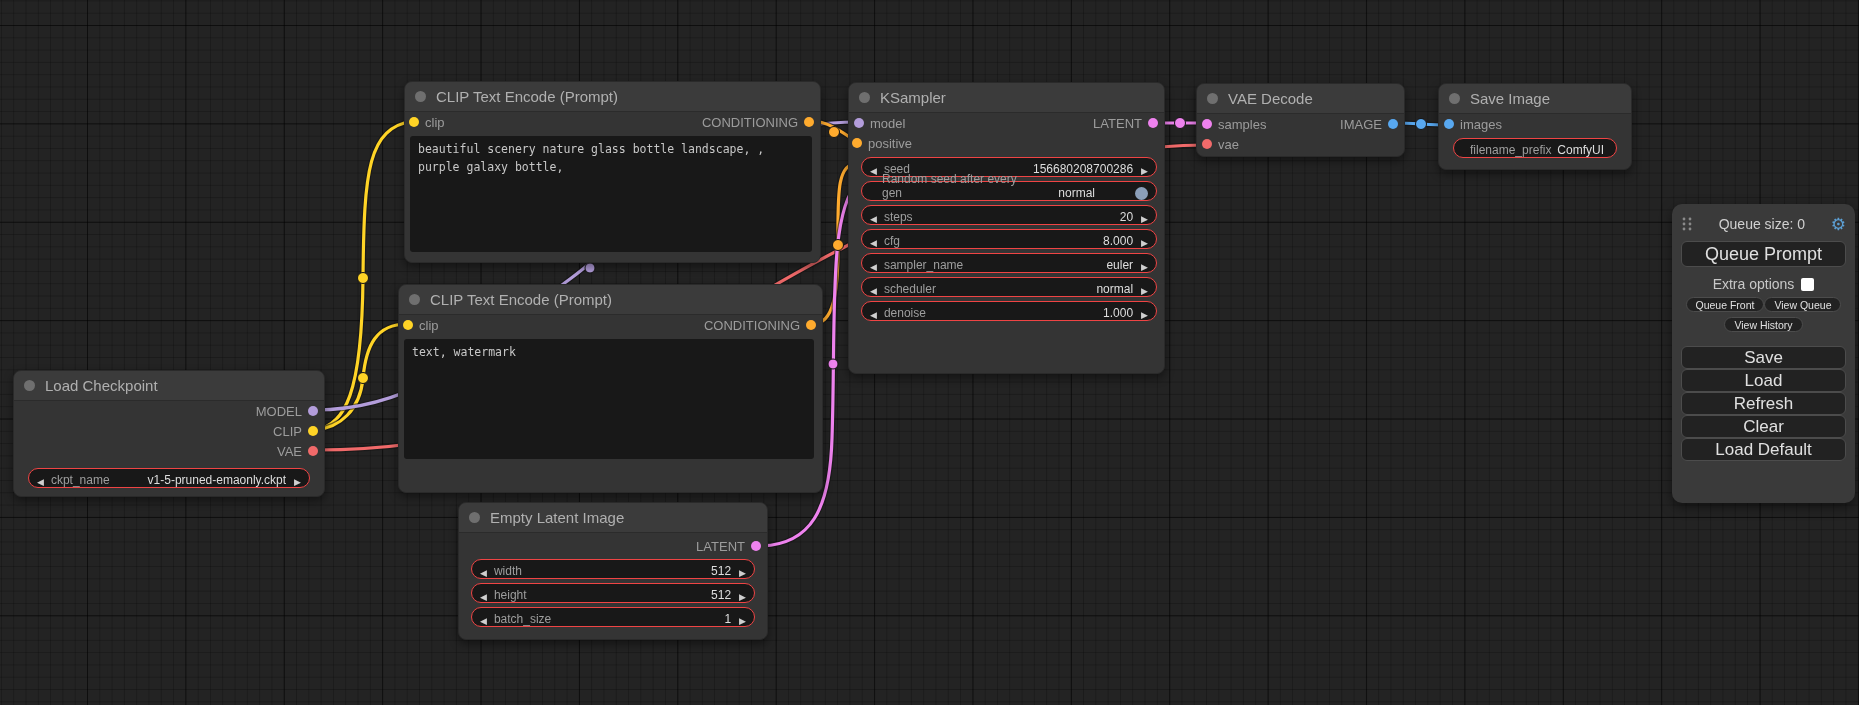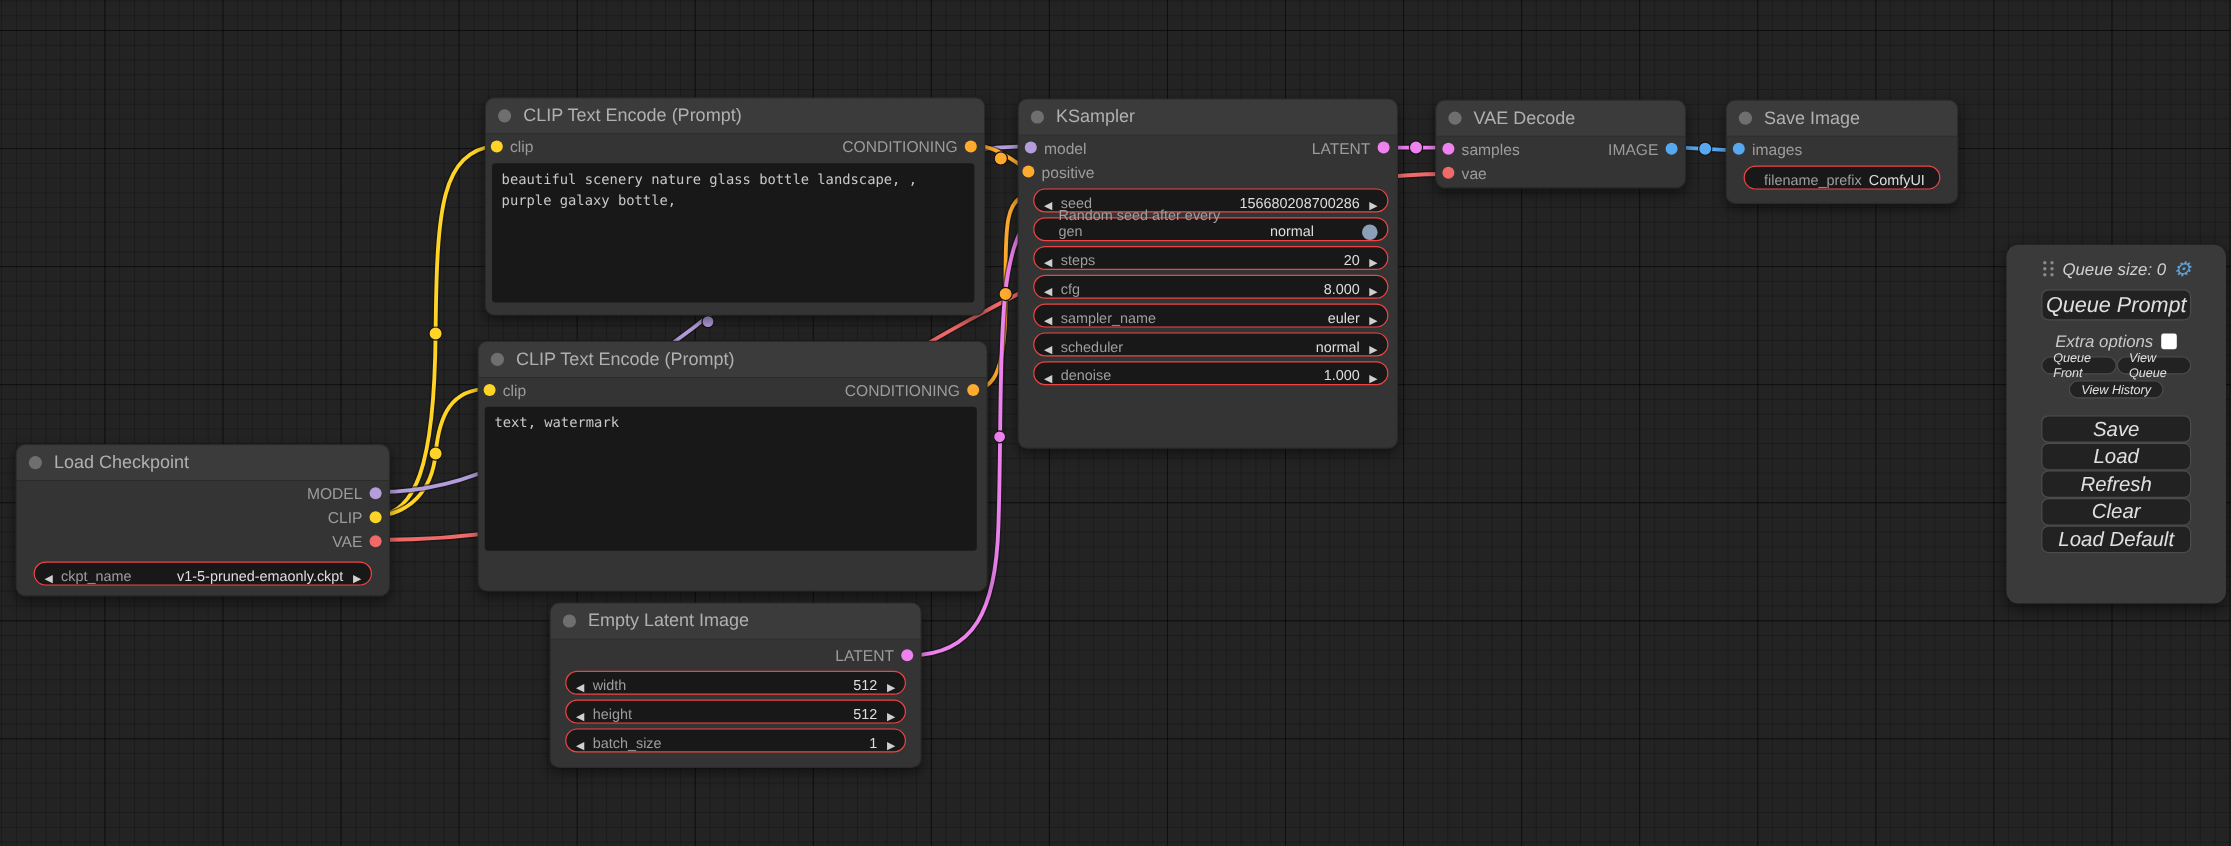--- a/index.html
+++ b/index.html
@@ -41,21 +41,21 @@
   .pill .pvalue{color:#dedede;margin-left:auto;margin-right:8px;}
   .pill.noarrow .pvalue{margin-right:4px;}
   .prompt-box{background:#181818;border-radius:3px;color:#c8c8c8;
         font-family:"DejaVu Sans Mono",monospace;font-size:11.5px;line-height:1.55;
         padding:5px 8px;box-sizing:border-box;overflow:hidden;white-space:pre-wrap;}
   .toggle-dot{width:13px;height:13px;border-radius:50%;background:#8b9fb9;
         flex:0 0 auto;}
   
   .qpanel{position:absolute;left:1672px;top:204px;width:183px;height:299px;z-index:3;
         background:#3a3a3a;border-radius:10px;box-shadow:0 4px 12px rgba(0,0,0,.5);
-        padding:10px 29px;box-sizing:border-box;font-style:italic;}
+        padding:10px 9px;box-sizing:border-box;}
   .qtop{display:flex;align-items:center;height:20px;}
   .qsize{flex:1;text-align:center;color:#d0d0d0;font-size:14px;}
   .gear{color:#5c9fd3;font-size:17px;line-height:1;}
   .qbtn{display:flex;align-items:center;justify-content:center;background:#222222;
         border:1px solid #4c4c4c;border-radius:6px;color:#e0e0e0;cursor:default;
         box-sizing:border-box;}
   .qbig{height:26px;font-size:18px;margin-top:7px;}
   .qrow{display:flex;justify-content:center;gap:0;margin-top:5px;}
   .qpill{height:15px;font-size:10.5px;border-radius:9px;padding:0 9px;}
   .extra{display:flex;align-items:center;justify-content:center;gap:7px;

